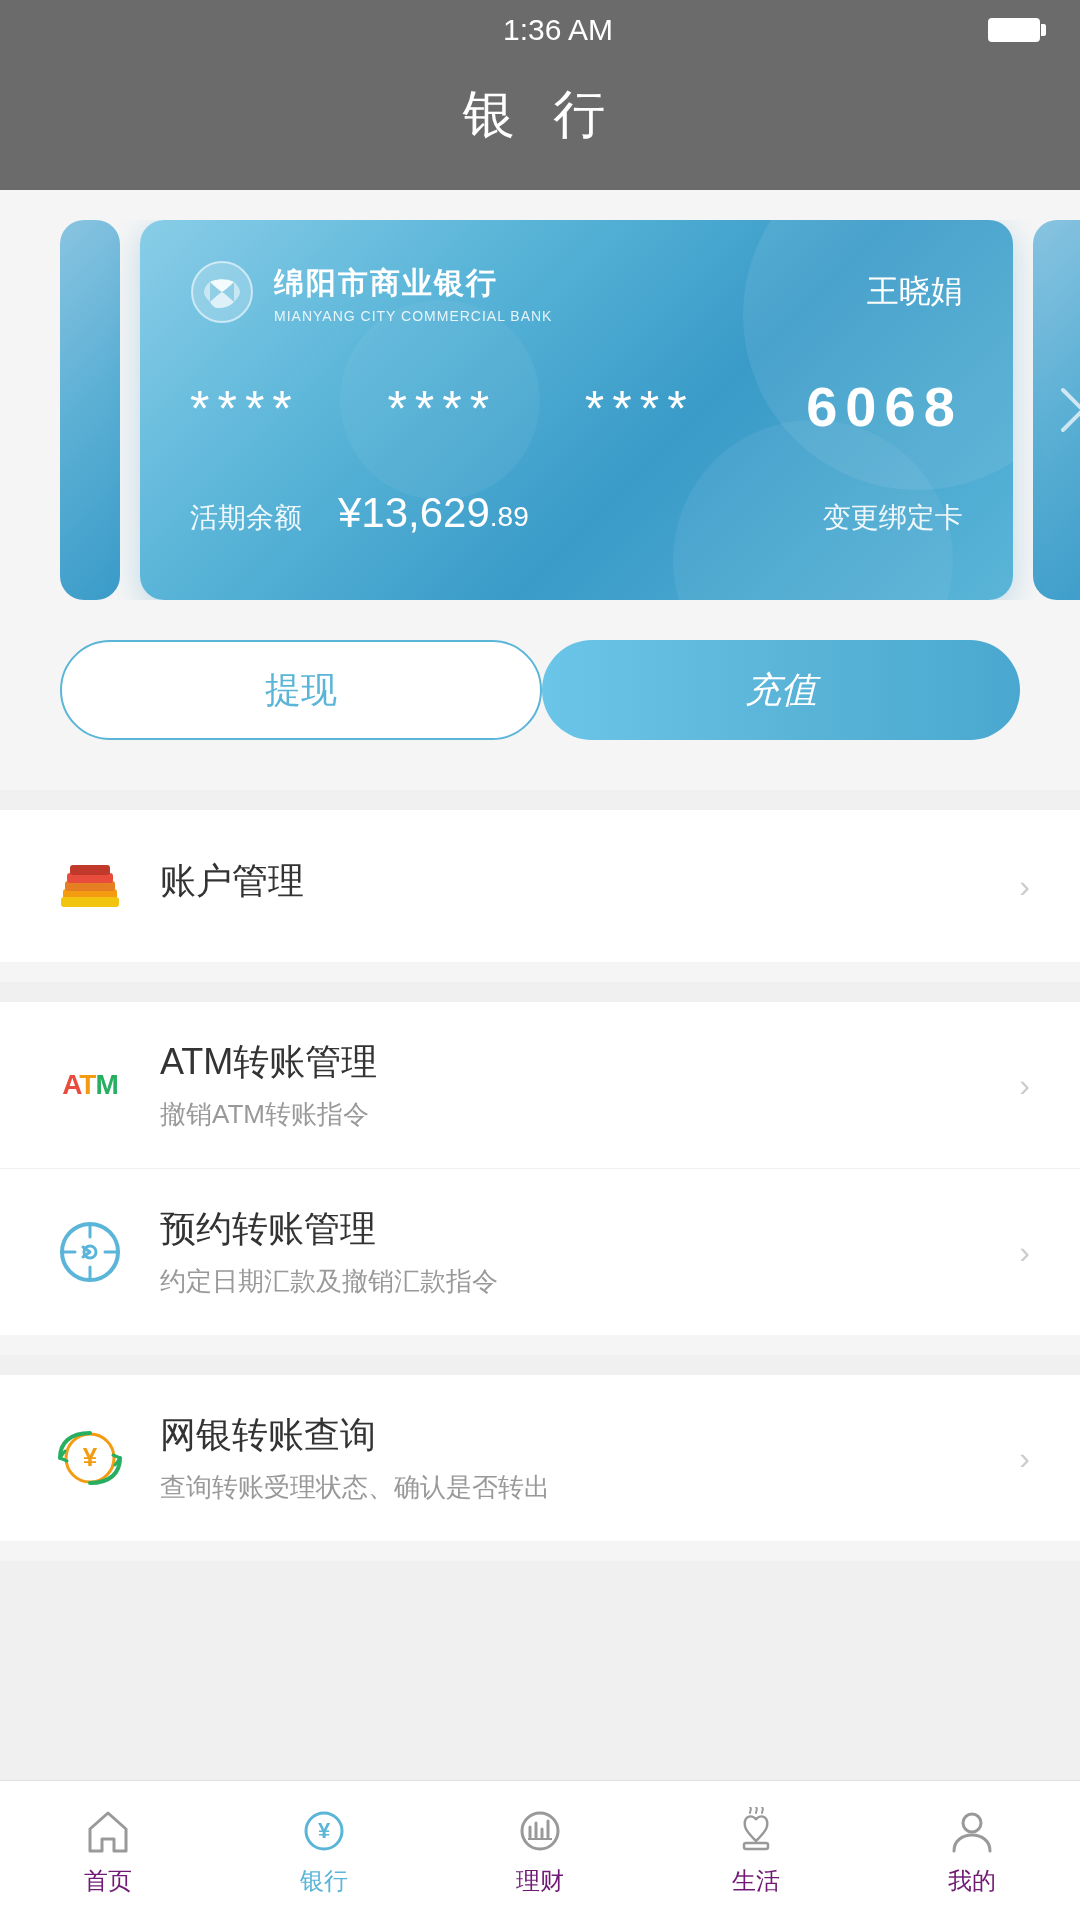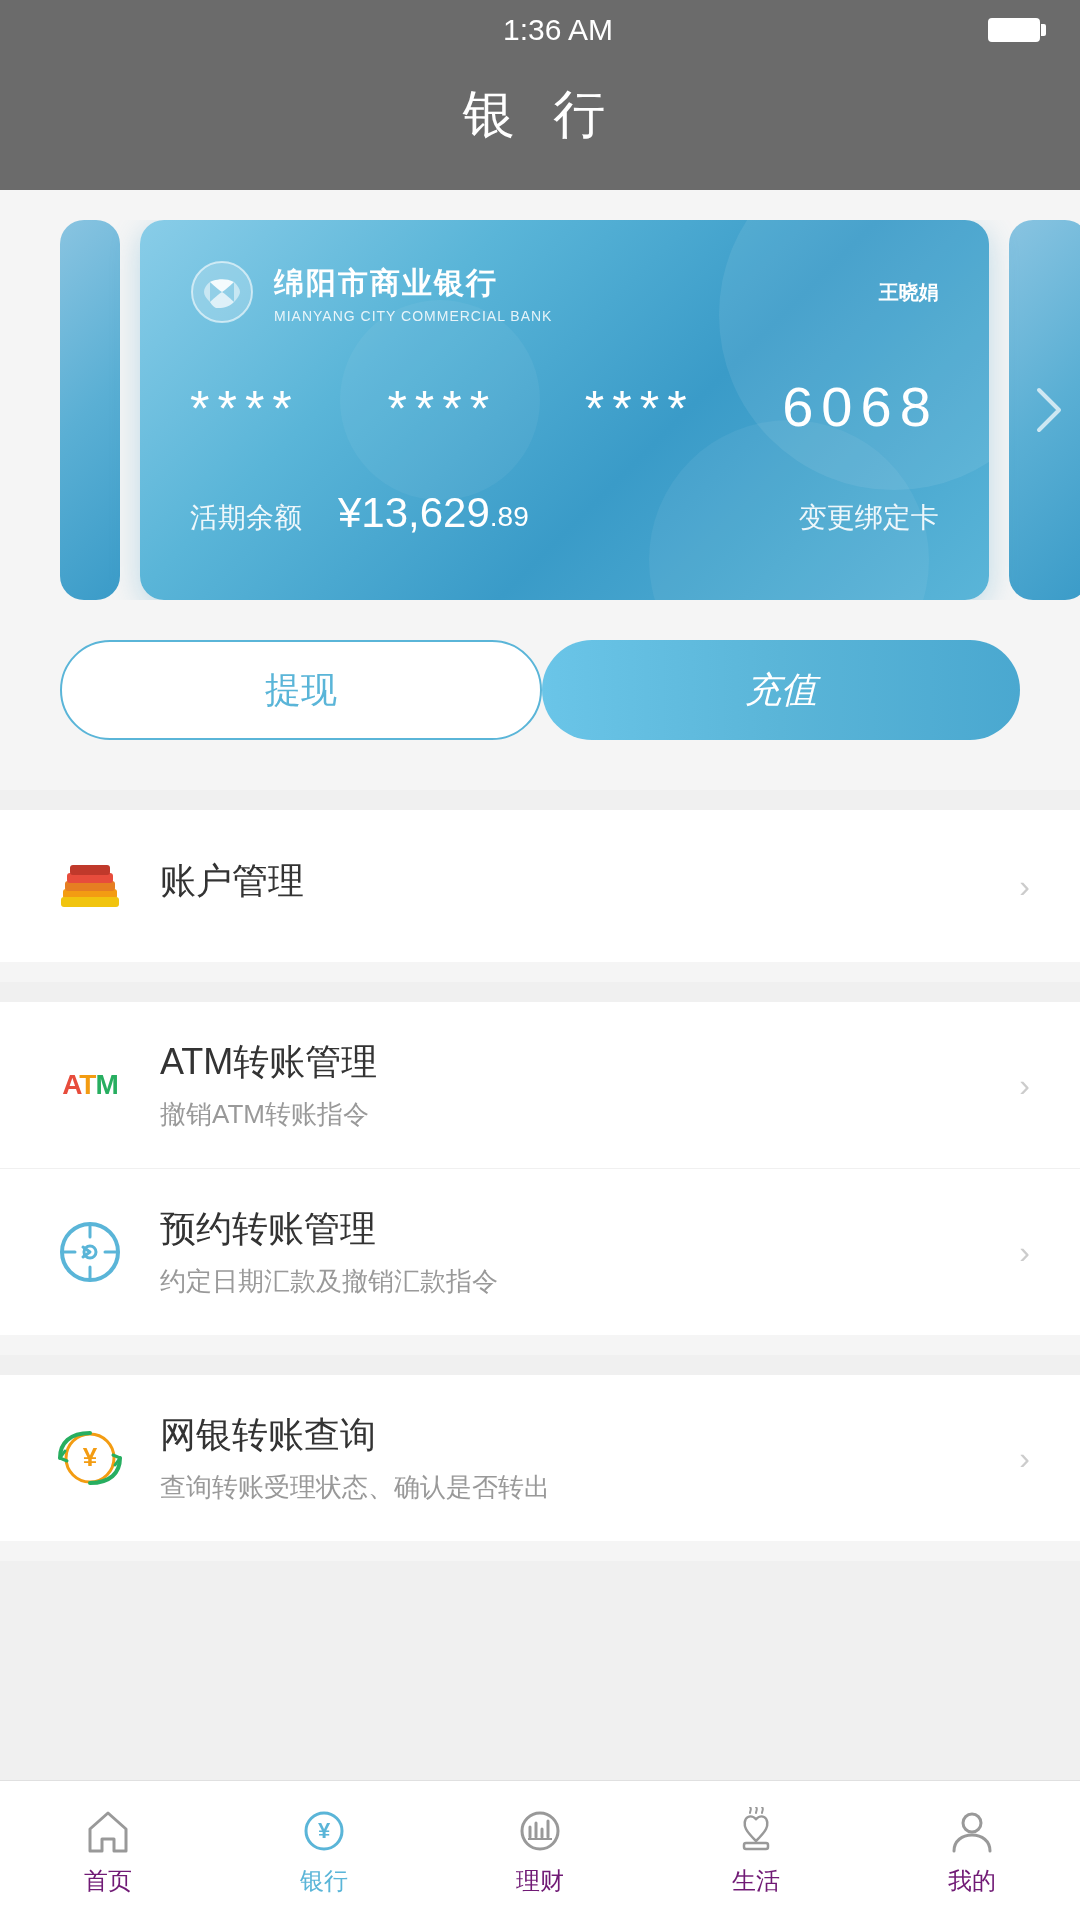--- a/index.html
+++ b/index.html
@@ -162,22 +162,22 @@
 
     .bank-name-en {
       color: rgba(255,255,255,0.85);
       font-size: 14px;
       letter-spacing: 1px;
       margin-top: 4px;
     }
 
     .card-user-name {
       color: white;
-      font-size: 20px;
-      font-weight: 700;
+      font-size: 32px;
+      font-weight: 400;
       margin-left: 8px;
     }
 
     .card-number-row {
       position: relative;
       z-index: 2;
       margin-top: 50px;
       color: white;
       font-size: 50px;
       letter-spacing: 8px;
@@ -410,21 +410,21 @@
           </svg>
           <div class="bank-name-area">
             <span class="bank-name-cn">绵阳市商业银行</span>
             <span class="bank-name-en">MIANYANG CITY COMMERCIAL BANK</span>
           </div>
         </div>
         <span class="card-user-name">王晓娟</span>
       </div>
 
       <div class="card-number-row">
-        <span>**** &nbsp;&nbsp; **** &nbsp;&nbsp; **** &nbsp;&nbsp; <span style="font-size:56px;font-weight:400;">6068</span></span>
+        <span>**** &nbsp;&nbsp; **** &nbsp;&nbsp; **** &nbsp;&nbsp; <span style="font-size:56px;font-weight:700;margin-left:24px;">6068</span></span>
       </div>
 
       <div class="card-bottom-row">
         <span class="card-balance-label">活期余额</span>
         <span class="card-balance-amount">
           <span>¥</span><span>13,629</span>
         </span>
         <span class="card-balance-cents">.89</span>
         <span class="card-change-btn">变更绑定卡</span>
       </div>

